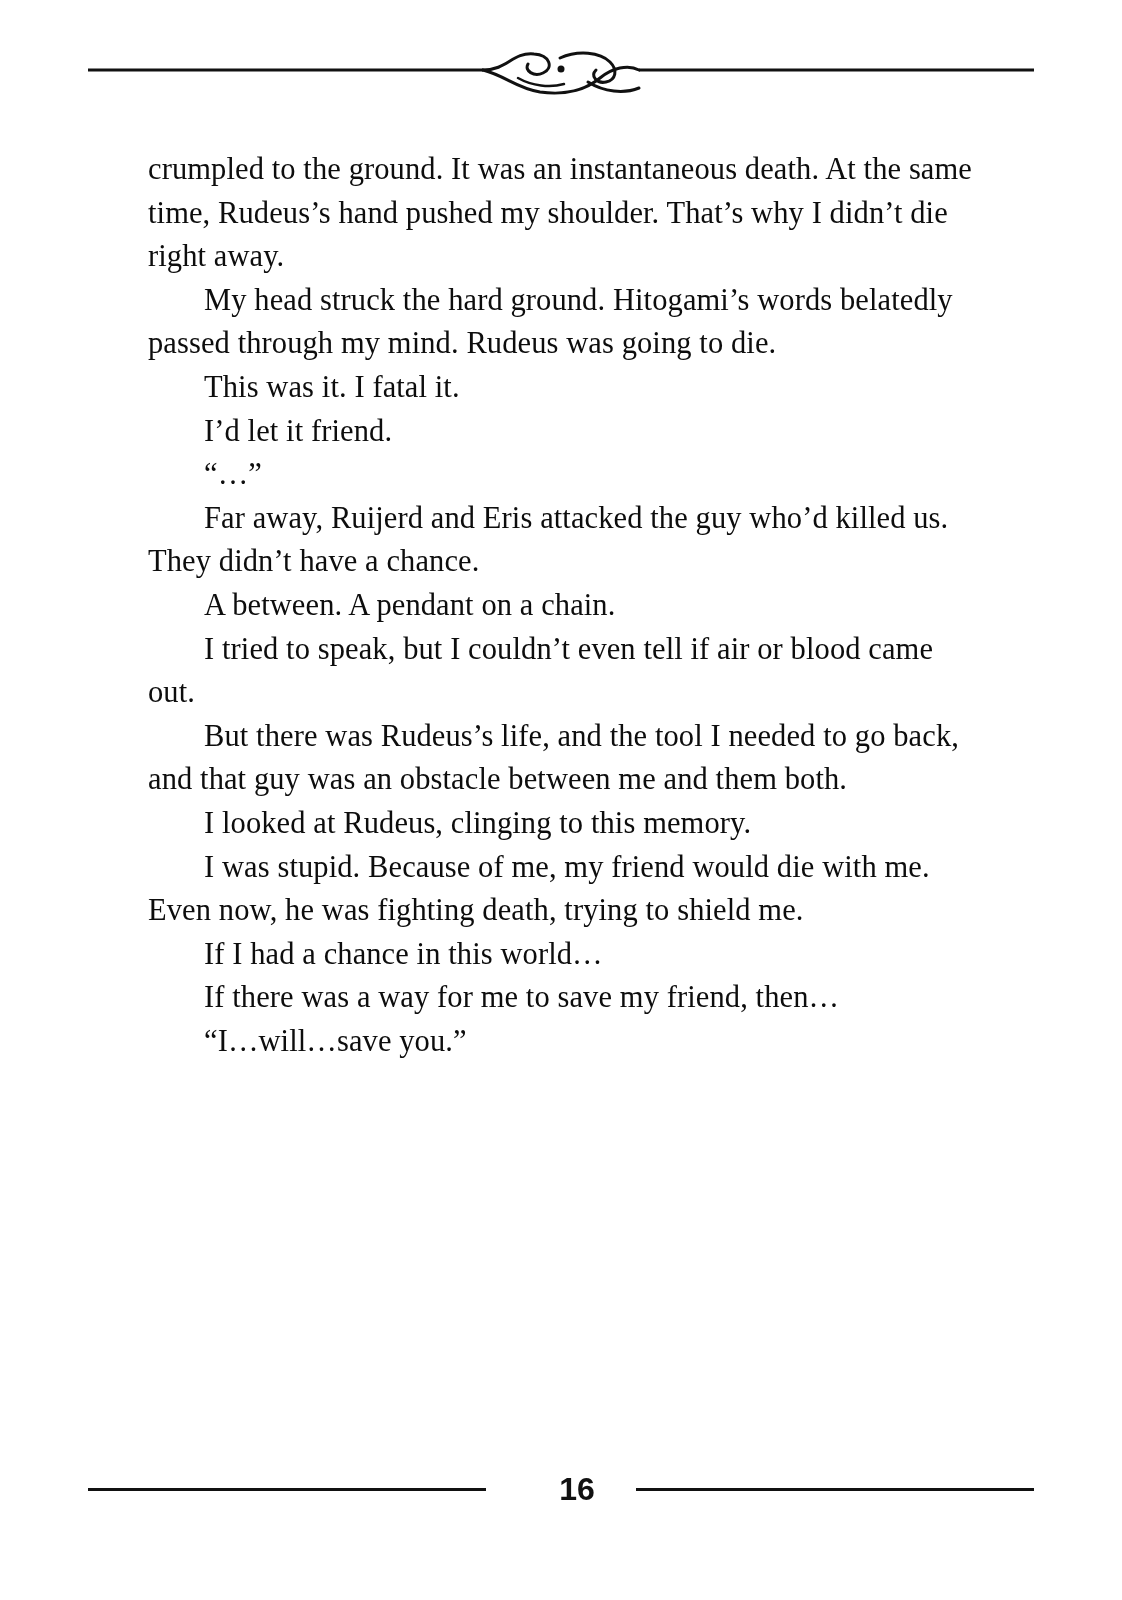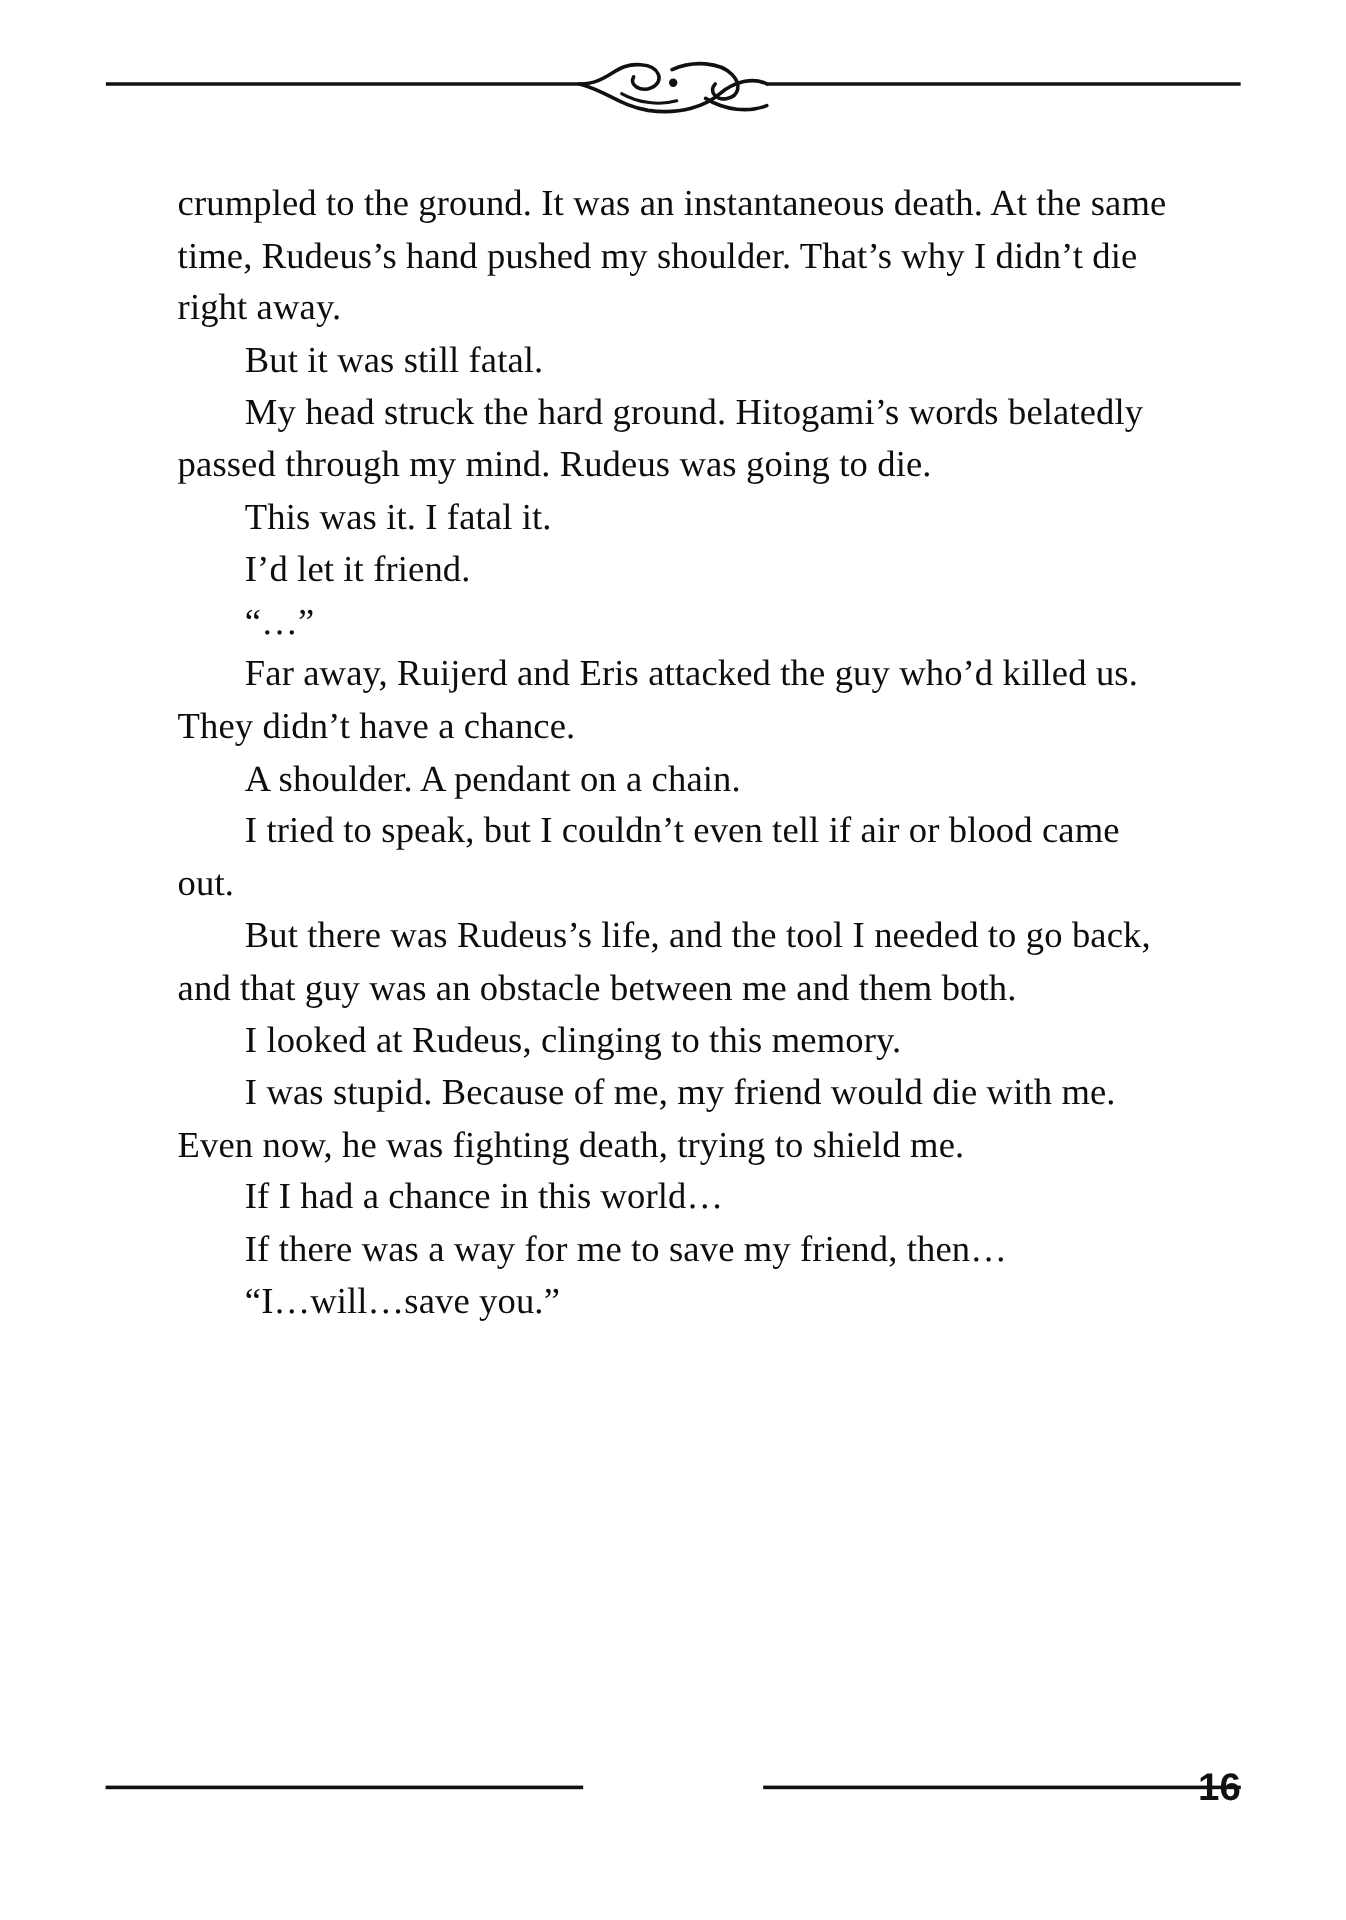--- a/index.html
+++ b/index.html
@@ -67,24 +67,24 @@
   .footer .rule {
     position: absolute;
     top: 22px;
     height: 3px;
     background: #111111;
   }
   .footer .rule.left  { left: 0px;   width: 398px; }
   .footer .rule.right { right: 0px;  width: 398px; }
   .footer .page-number {
     position: absolute;
-    left: 0;
+    left: 16px;
     top: 0;
     width: 946px;
-    text-align: right;
+    text-align: center;
     font-size: 32px;
     line-height: 46px;
     font-family: "Liberation Sans", sans-serif;
     font-weight: 700;
     color: #111111;
   }
 </style>
 </head>
 <body>
 
@@ -98,27 +98,26 @@
       <path d="M395 28 C 418 34, 428 46, 452 50 C 480 54, 500 46, 512 36 C 524 26, 540 22, 551 28" fill="none" stroke="#111111" stroke-width="3" stroke-linecap="round"></path>
       <path d="M472 16 C 490 8, 512 10, 522 20 C 530 28, 528 38, 518 40 C 509 42, 502 34, 508 28" fill="none" stroke="#111111" stroke-width="3" stroke-linecap="round"></path>
       <path d="M500 40 C 516 50, 536 52, 551 46" fill="none" stroke="#111111" stroke-width="3" stroke-linecap="round"></path>
       <path d="M430 36 C 444 44, 462 46, 476 42" fill="none" stroke="#111111" stroke-width="2.5" stroke-linecap="round"></path>
       <circle cx="473" cy="27" r="3.5" fill="#111111"></circle>
     </svg>
   </div>
 
   <div class="text-body">
     <p class="noindent">crumpled to the ground. It was an instantaneous death. At the same time, Rudeus’s hand pushed my shoulder. That’s why I didn’t die right away.</p>
-    <p>But it was still fatal.</p>
     <p>My head struck the hard ground. Hitogami’s words belatedly passed through my mind. Rudeus was going to die.</p>
     <p>This was it. I fatal it.</p>
     <p>I’d let it friend.</p>
     <p>“…”</p>
     <p>Far away, Ruijerd and Eris attacked the guy who’d killed us. They didn’t have a chance.</p>
-    <p>A shoulder. A pendant on a chain.</p>
+    <p>A between. A pendant on a chain.</p>
     <p>I tried to speak, but I couldn’t even tell if air or blood came out.</p>
     <p>But there was Rudeus’s life, and the tool I needed to go back, and that guy was an obstacle between me and them both.</p>
     <p>I looked at Rudeus, clinging to this memory.</p>
     <p>I was stupid. Because of me, my friend would die with me. Even now, he was fighting death, trying to shield me.</p>
     <p>If I had a chance in this world…</p>
     <p>If there was a way for me to save my friend, then…</p>
     <p>“I…will…save you.”</p>
   </div>
 
   <div class="footer">

